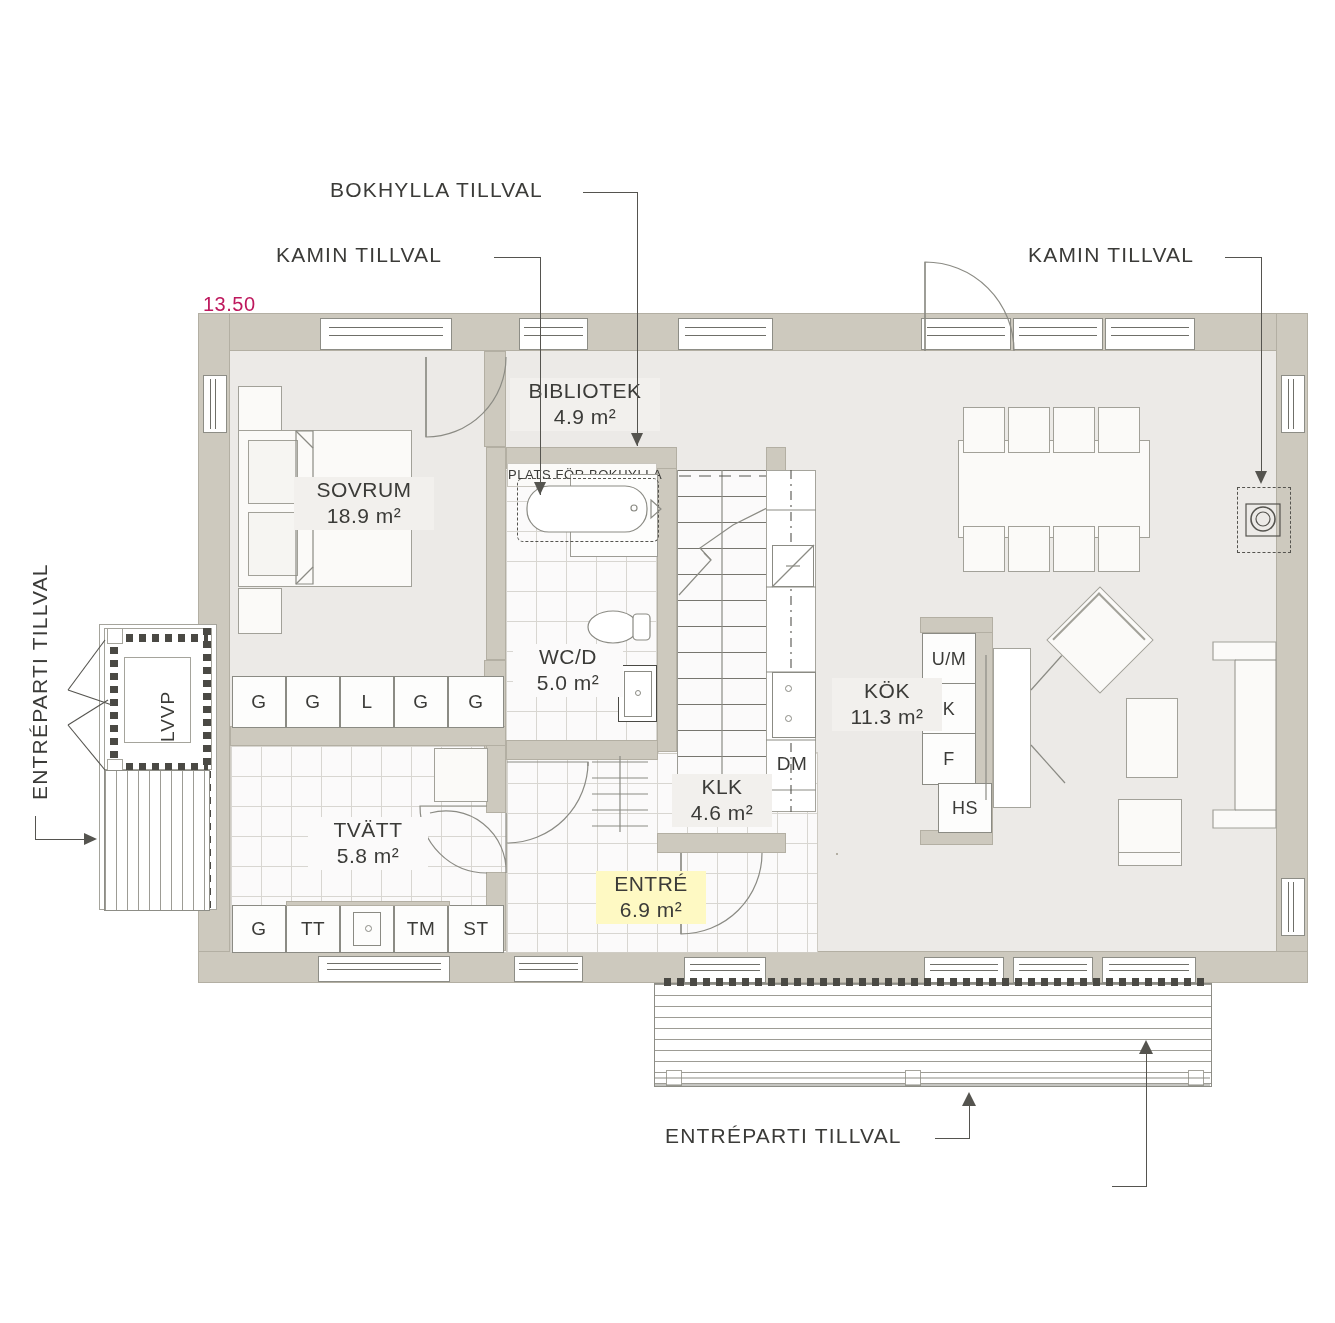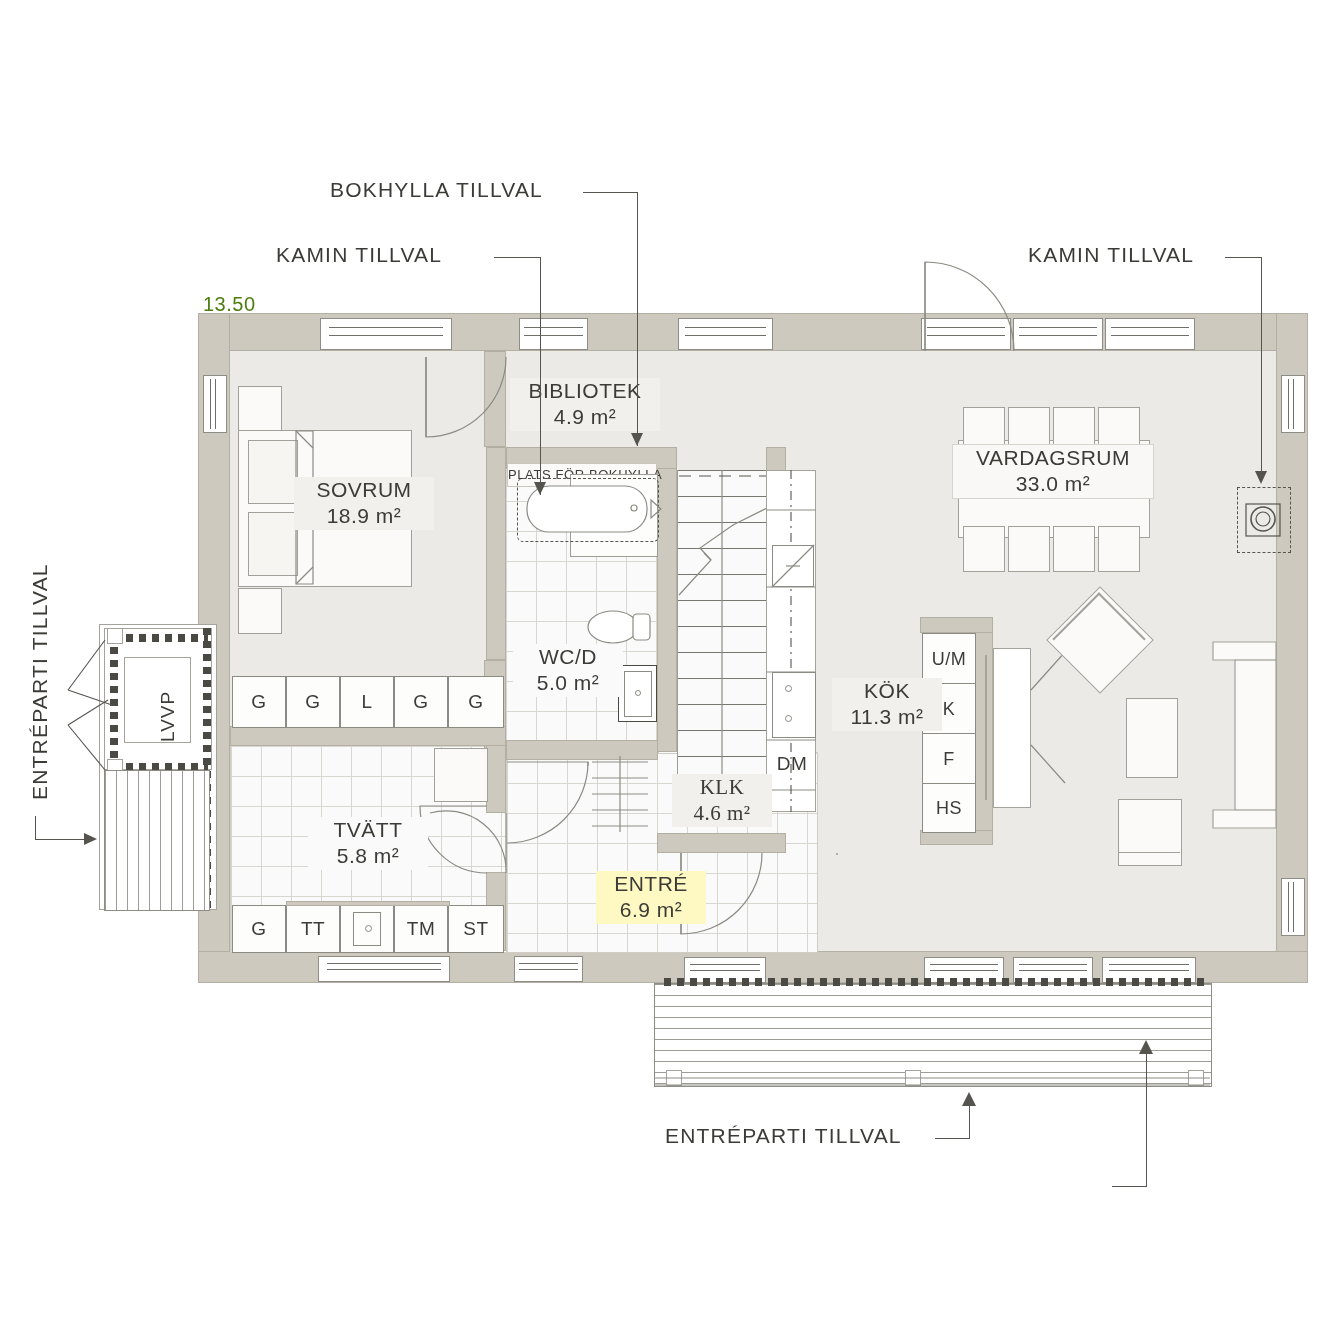--- a/index.html
+++ b/index.html
@@ -38,21 +38,21 @@
     position:absolute;font-size:21px;letter-spacing:1.2px;color:#3b3b38;
     white-space:nowrap;transform-origin:0 0;transform:rotate(-90deg);
   }
 
   
   .ld{position:absolute;background:#55544f;}
   .ldh{height:1px;}
   .ldv{width:1px;}
 
   
-  .dim{position:absolute;font-size:20px;color:#4d7c0f;letter-spacing:.5px;}
+  .dim{position:absolute;font-size:20px;color:#be185d;letter-spacing:.5px;}
   .dimv{
     position:absolute;font-size:20px;color:#3b3b38;letter-spacing:.5px;
     transform-origin:0 0;transform:rotate(-90deg);white-space:nowrap;
   }
 
   
   .win{position:absolute;background:#ffffff;border:1px solid #8d8d86;}
   .win-h::before,.win-h::after{
     content:"";position:absolute;left:6%;width:88%;height:1px;background:#6f6f69;
   }
@@ -281,21 +281,21 @@
     <div class="abs" style="left:12px;top:12px;width:7px;height:7px;border-radius:50%;border:1px solid #8b8b84;"></div>
     <div class="abs" style="left:12px;top:42px;width:7px;height:7px;border-radius:50%;border:1px solid #8b8b84;"></div>
   </div>
 
   <div class="abs" style="left:770px;top:748px;width:44px;height:32px;display:flex;align-items:center;justify-content:center;font-size:19px;letter-spacing:.5px;">DM</div>
 
   <div class="abs" style="left:922px;top:633px;width:52px;height:198px;">
     <div class="cab sm" style="left:0;top:0;width:52px;height:50px;">U/M</div>
     <div class="cab sm" style="left:0;top:50px;width:52px;height:50px;">K</div>
     <div class="cab sm" style="left:0;top:100px;width:52px;height:50px;">F</div>
-    <div class="cab sm" style="left:0;top:150px;width:52px;height:48px;text-align:center;">HS</div>
+    <div class="cab sm" style="left:16px;top:150px;width:52px;height:48px;text-align:center;">HS</div>
   </div>
 
   <div class="abs white thin2" style="left:993px;top:648px;width:38px;height:160px;"></div>
   <svg style="left:0;top:0;width:1335px;height:1323px;">
     <path class="ln" d="M986 655 L986 800"></path>
     <path class="ln" d="M1031 690 L1065 652"></path>
     <path class="ln" d="M1031 745 L1065 783"></path>
   </svg>
 
   <div class="furn" style="left:958px;top:440px;width:190px;height:96px;"></div>
@@ -394,36 +394,32 @@
   <div class="rlabel" style="left:294px;top:477px;width:140px;">
     <span class="nm">SOVRUM</span>
     <span class="ar">18.9 m²</span>
   </div>
 
   <div class="rlabel" style="left:510px;top:378px;width:150px;">
     <span class="nm">BIBLIOTEK</span>
     <span class="ar">4.9 m²</span>
   </div>
 
-  <div class="rlabel" style="left:952px;top:444px;width:200px;background:#f9f8f6;border:1px solid #d7d4cd;">
-    <span class="nm">VARDAGSRUM</span>
-    <span class="ar">33.0 m²</span>
-  </div>
 
   <div class="rlabel" style="left:513px;top:644px;width:110px;background:#fbfafa;">
     <span class="nm">WC/D</span>
     <span class="ar">5.0 m²</span>
   </div>
 
   <div class="rlabel" style="left:832px;top:678px;width:110px;">
     <span class="nm">KÖK</span>
     <span class="ar">11.3 m²</span>
   </div>
 
-  <div class="rlabel" style="left:672px;top:774px;width:100px;font-family:Liberation Serif, serif;">
+  <div class="rlabel" style="left:672px;top:774px;width:100px;">
     <span class="nm">KLK</span>
     <span class="ar">4.6 m²</span>
   </div>
 
   <div class="rlabel" style="left:308px;top:817px;width:120px;background:#fbfafa;">
     <span class="nm">TVÄTT</span>
     <span class="ar">5.8 m²</span>
   </div>
 
   <div class="rlabel" style="left:596px;top:871px;width:110px;background:#fef9c3;">

